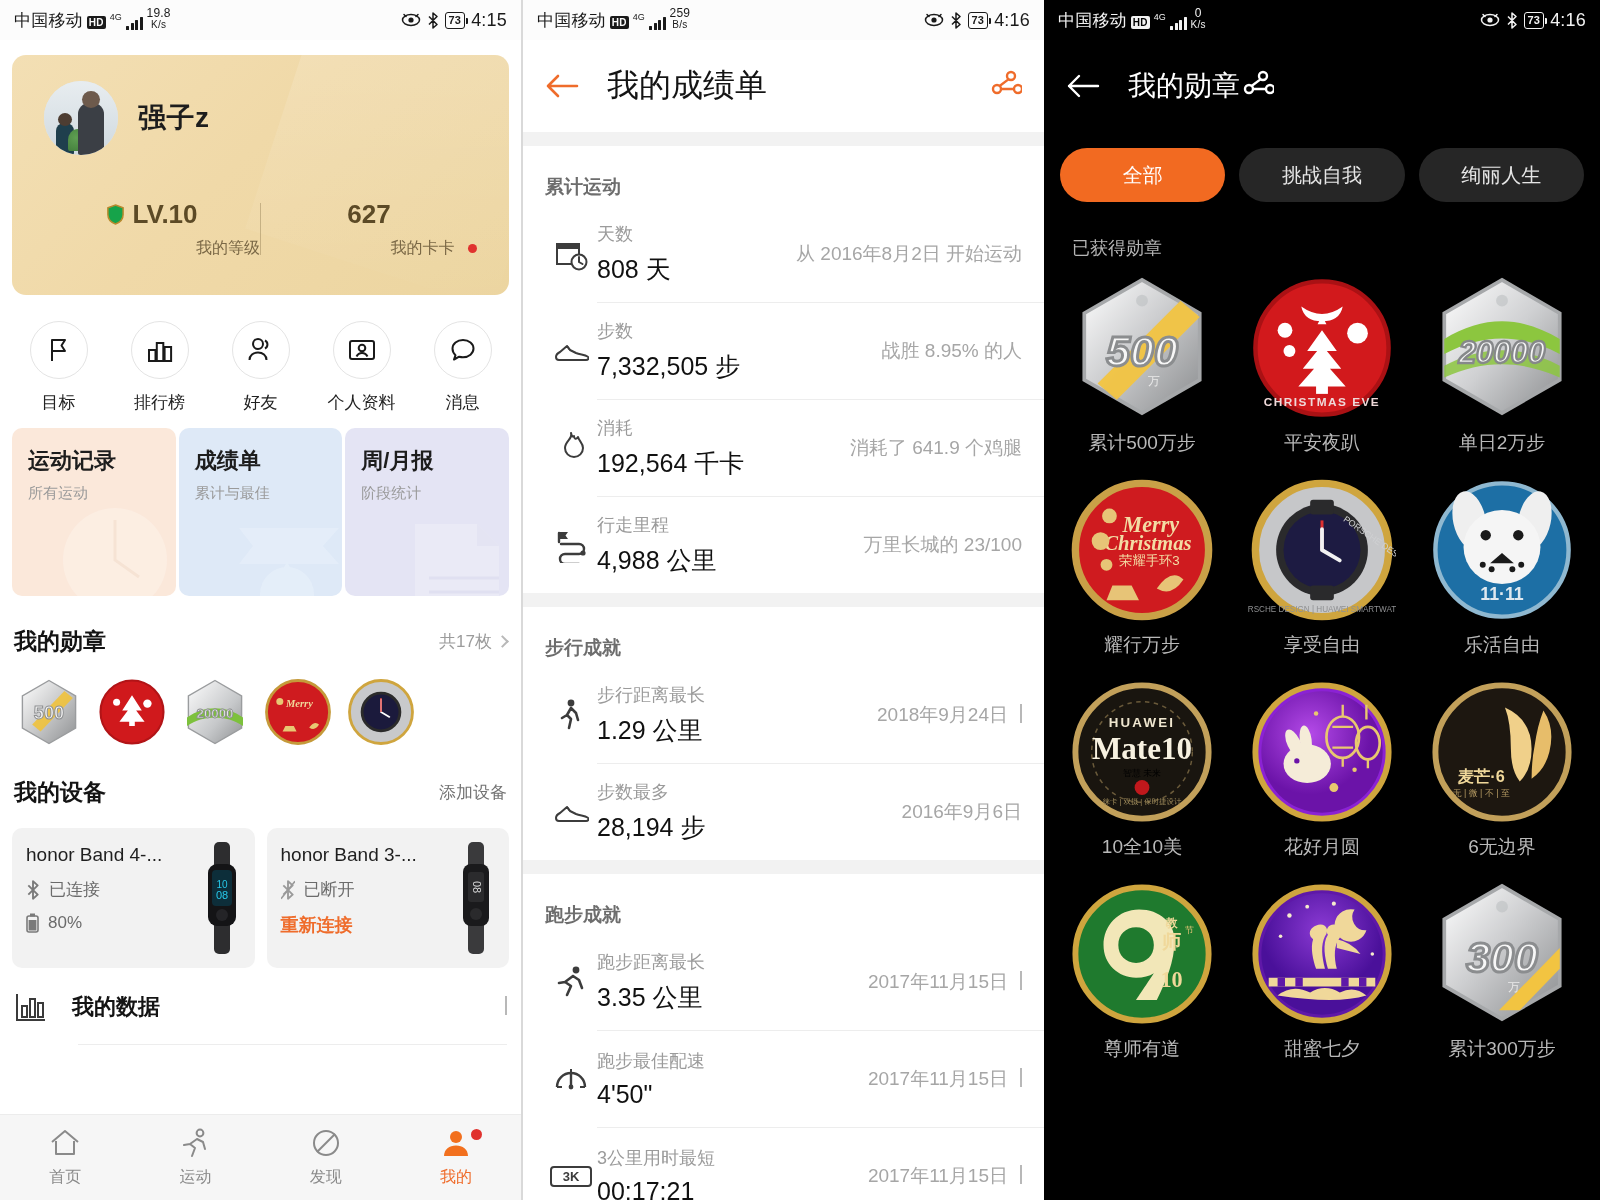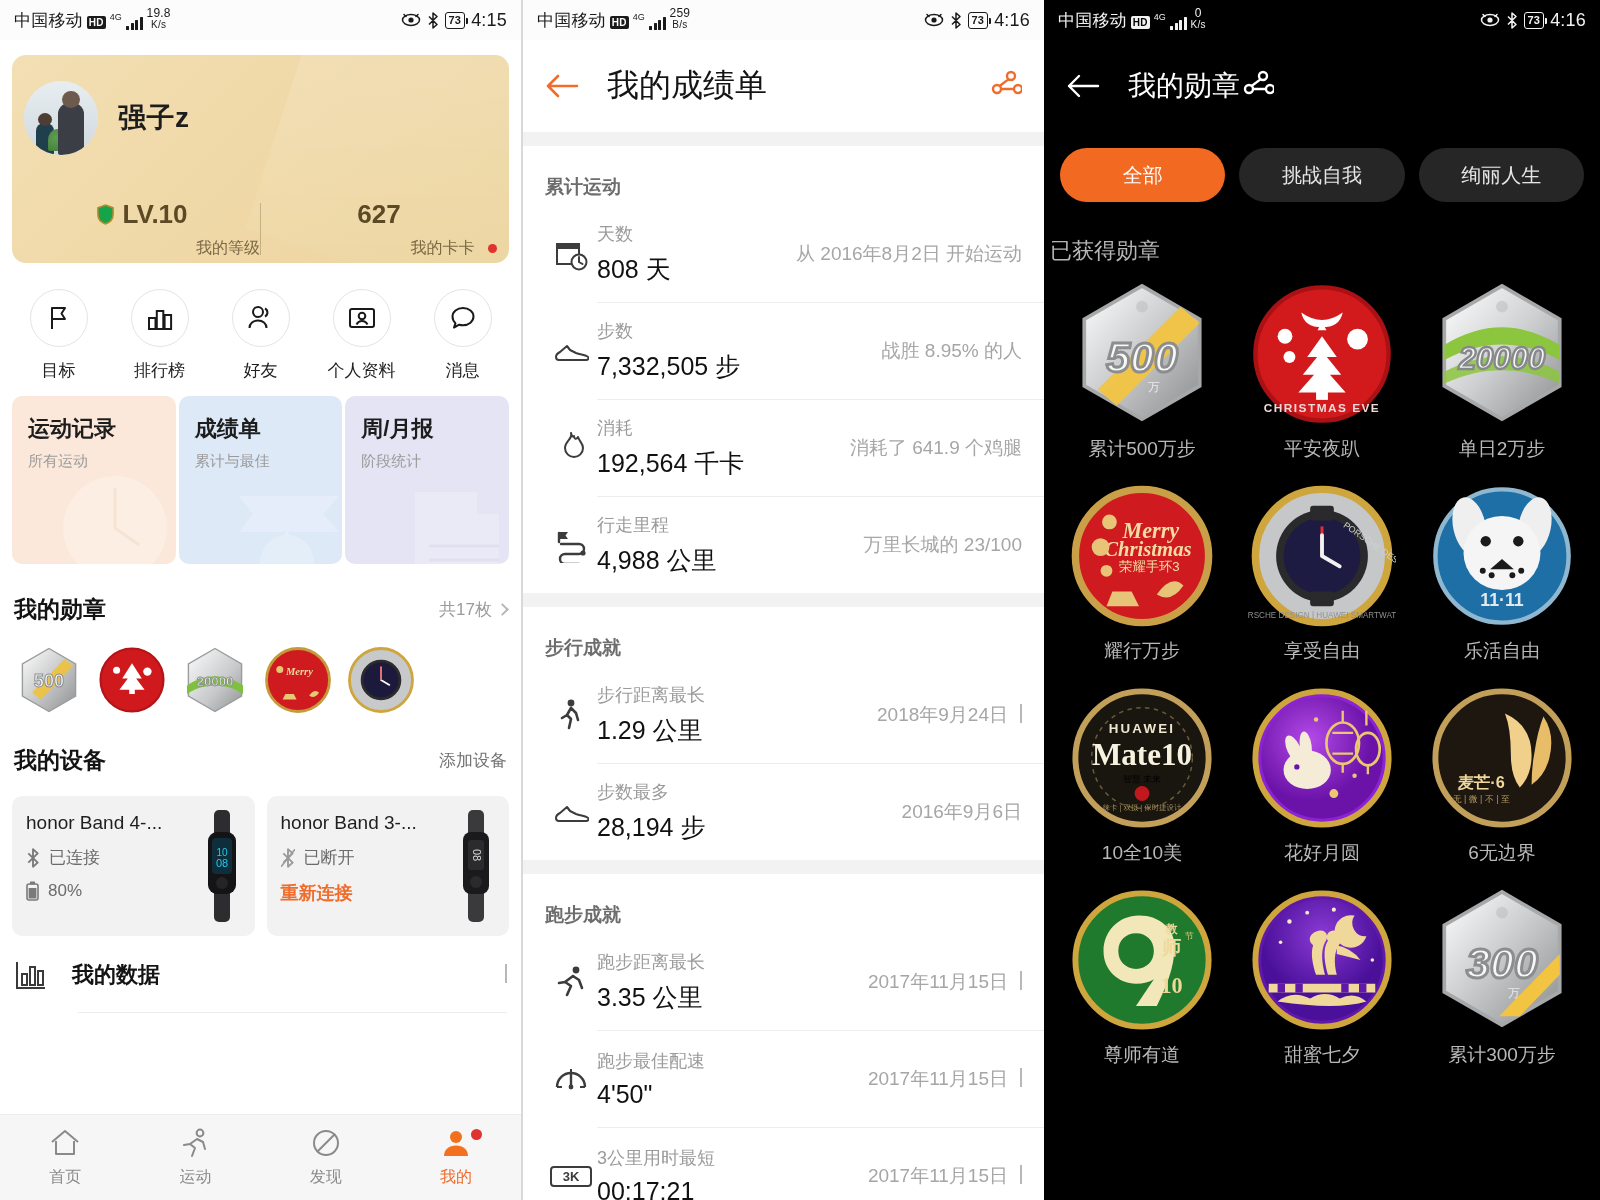--- a/index.html
+++ b/index.html
@@ -42,23 +42,23 @@
   .speed s { display:block; text-decoration:none; font-size:10px; }
   .batt {
     border:1.5px solid currentColor; border-radius:3px; font-size:11px;
     font-weight:700; padding:0 3px; line-height:15px; height:17px; position:relative;
   }
   .batt::after{content:"";position:absolute;right:-4px;top:5px;width:2px;height:6px;background:currentColor;border-radius:0 1px 1px 0;}
   .clock { font-size:18px; font-weight:500; }
 
   
   .profile-card {
-    margin: 15px 12px 0; height: 208px; border-radius: 14px;
+    margin: 15px 12px 0; height: 240px; border-radius: 14px;
     background: linear-gradient(135deg,#f3dfb4 0%,#f0d9a8 45%,#ecd5a0 100%);
-    position: relative; overflow: hidden; padding: 26px 12px 0;
+    position: relative; overflow: hidden; padding: 26px 32px 0;
   }
   .profile-card::before{
     content:""; position:absolute; top:-40px; right:-30px; width:260px; height:260px;
     background: linear-gradient(160deg, rgba(255,255,255,.18), rgba(255,255,255,0));
     transform: rotate(18deg);
   }
   .prow { display:flex; align-items:center; gap:20px; position:relative; }
   .avatar {
     width:74px; height:74px; border-radius:50%; overflow:hidden; flex:none;
     background:#dfe6ea; position:relative;
@@ -144,21 +144,21 @@
   .srow .rc { margin-left:12px; }
   .srow-div { height:1px; background:#ededed; margin-left:74px; }
 
   
   .appbar-dark { height:92px; display:flex; align-items:center; padding:0 22px; background:#000; }
   .appbar-dark .title { font-size:28px; color:#fff; margin-left:28px; font-weight:400; }
   .chips { display:flex; gap:14px; padding:16px 16px 10px; }
   .chip { flex:1; height:54px; border-radius:27px; background:#262626; color:#e6e6e6;
           display:flex; align-items:center; justify-content:center; font-size:20px; }
   .chip.on { background:#f26a21; color:#fff; }
-  .earned { font-size:22px; color:#b5b5b5; padding:24px 6px 6px; }
+  .earned { font-size:18px; color:#b5b5b5; padding:24px 28px 6px; }
   .grid { display:grid; grid-template-columns:repeat(3,1fr); row-gap:6px; padding:0 8px; }
   .gcell { text-align:center; padding:8px 0 6px; }
   .gcell .mname { font-size:19px; color:#b9b9b9; margin-top:4px; }
   .big-medal { width:148px; height:148px; margin:0 auto; }
 </style>
 </head>
 <body>
 
 <div class="stage">
 

